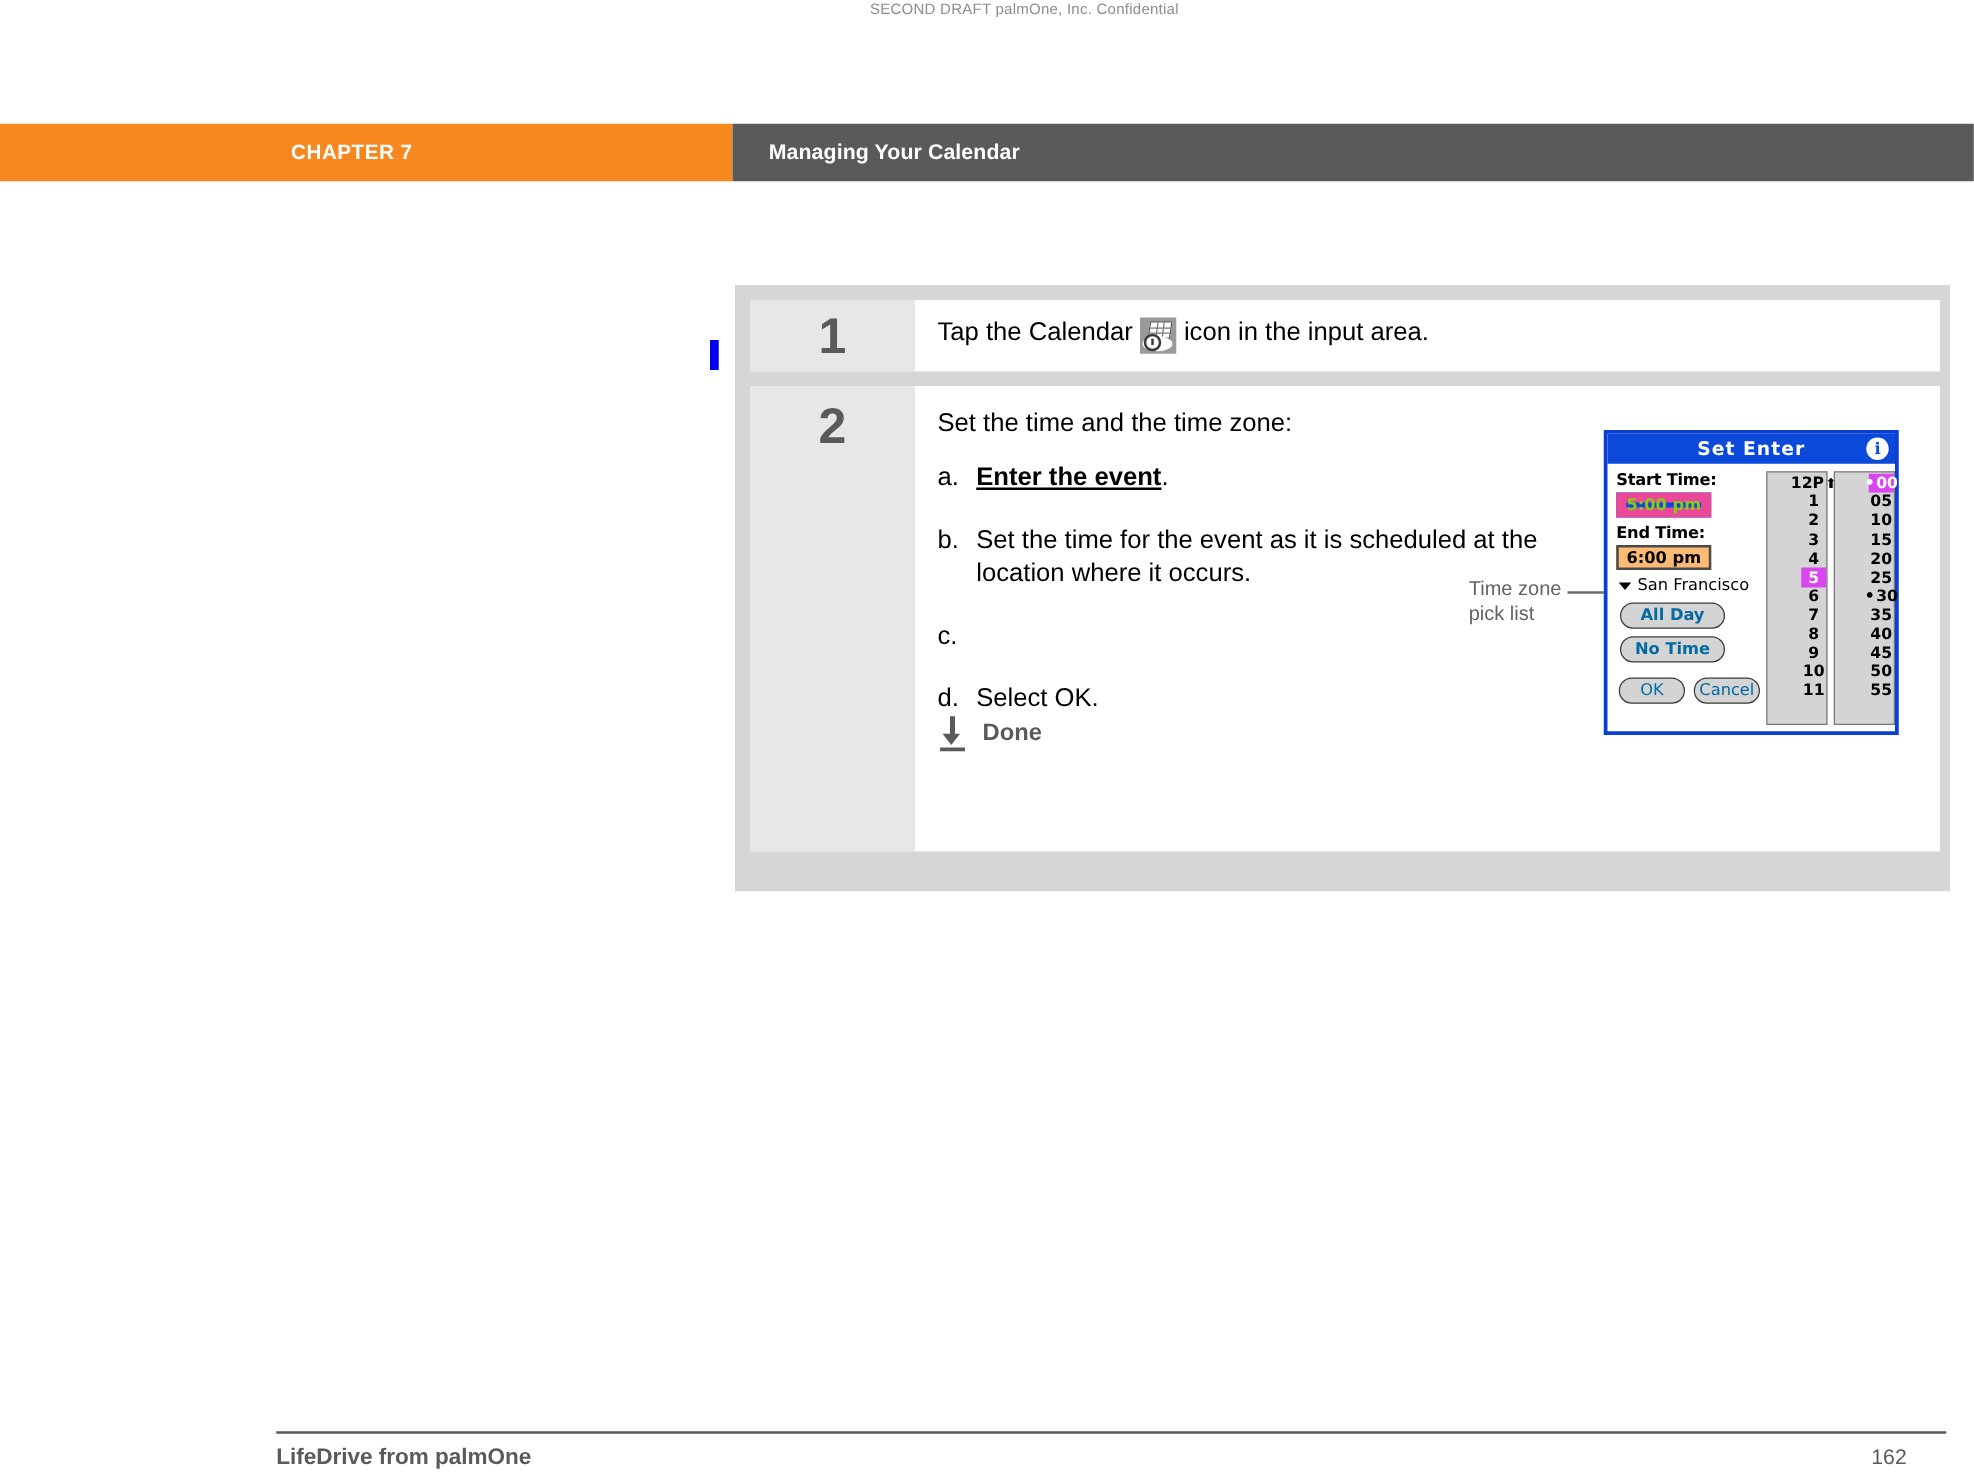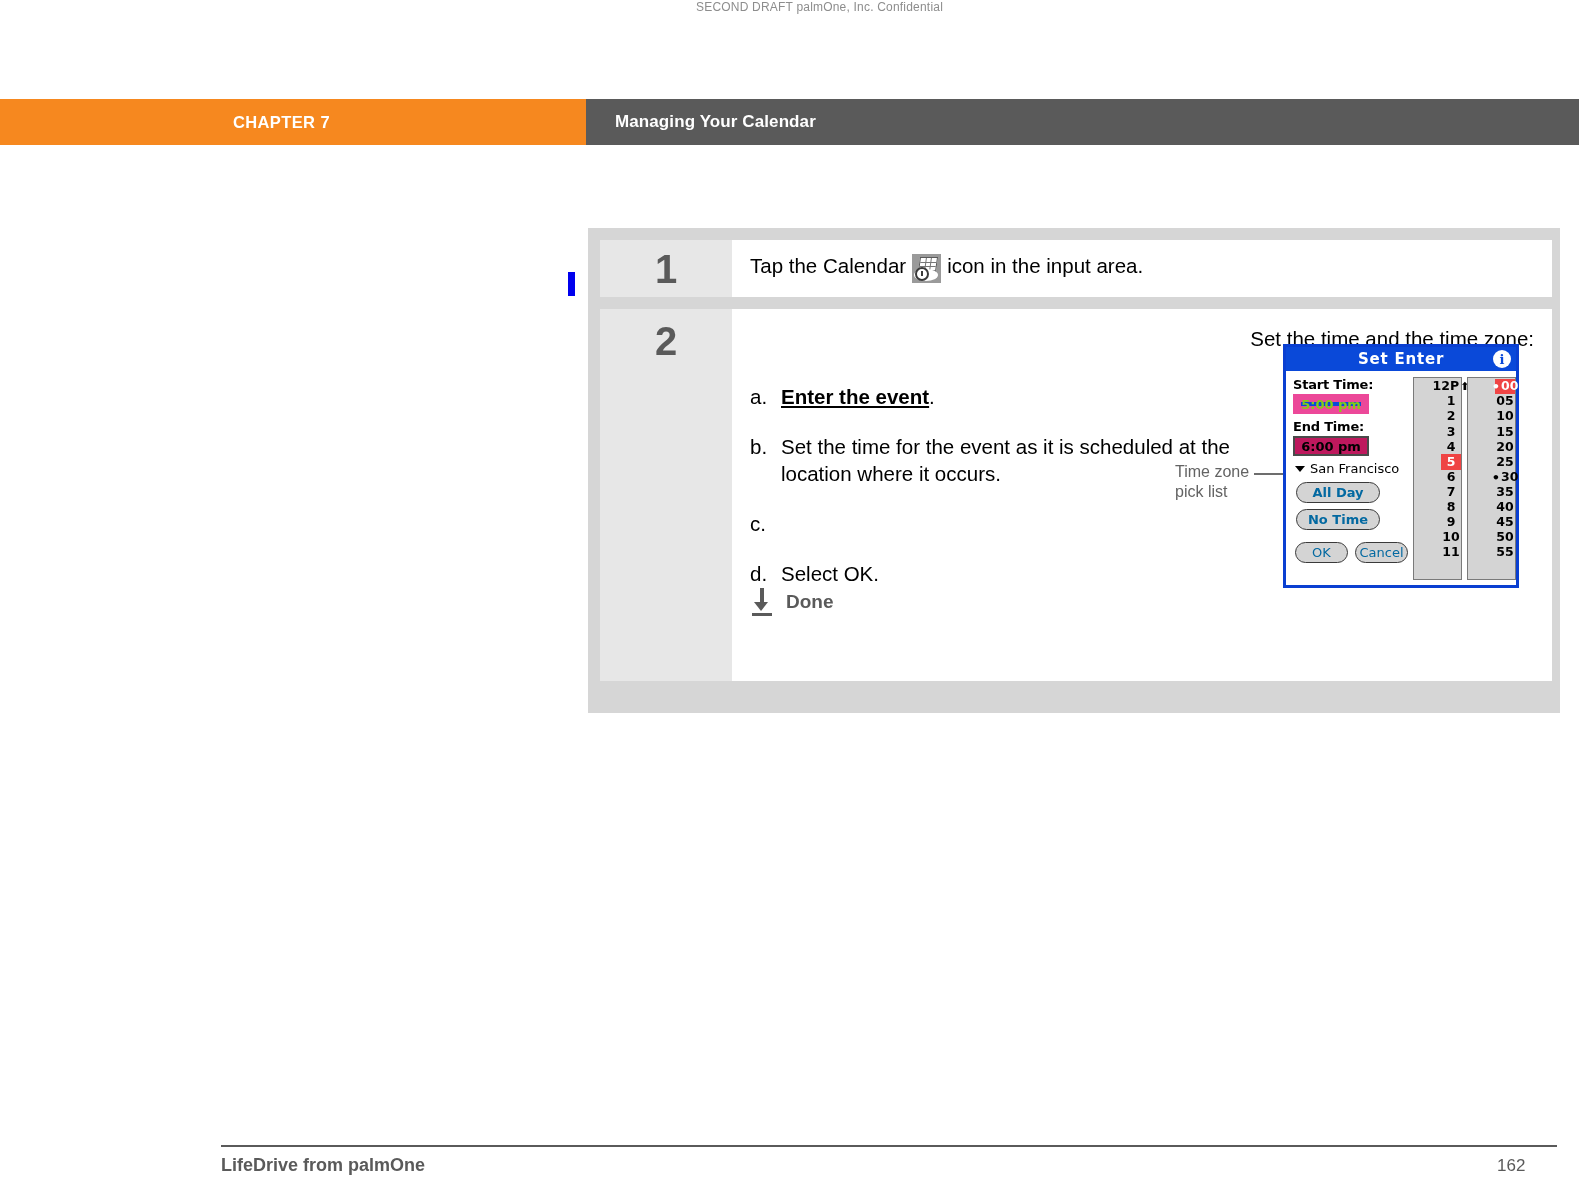--- a/index.html
+++ b/index.html
@@ -162,22 +162,21 @@
     left: 4px; top: 2px;
     width: 1.5px; height: 5px;
     background: #3a3a3a;
   }
 
   
   .step2 .step-num-cell { padding-top: 12px; }
   .step2 .step-body { padding: 18px 18px 26px 18px; min-height: 372px; }
   .step2-lead {
     font-size: 20.5px; color: #000;
-    margin: 0 0 32px 0;
-    text-align: right;
+    margin: 0 0 17px 0;
   }
   .sub-list { margin: 0; padding: 0; list-style: none; }
   .sub-item {
     display: flex;
     font-size: 20.5px; color: #000;
     margin-bottom: 22px;
     line-height: 1.35;
   }
   .sub-item:last-child { margin-bottom: 0; }
   .sub-marker { width: 31px; flex: 0 0 31px; }
@@ -274,21 +273,21 @@
     display: flex; align-items: center; justify-content: center;
     font-size: 13px; font-weight: bold;
     margin-bottom: 5px;
   }
   .time-field.sel {
     background: #0a49d9;
     color: #84cc16;
     border: 8px solid #ec4899;
   }
   .time-field.unsel {
-    background: #be185d;
+    background: #fdba74;
     color: #000000;
     border: 2px solid #4a4a4a;
   }
   .tz-row {
     display: flex; align-items: center;
     margin: 3px 0 6px 2px;
     font-size: 13px; color: #000;
   }
   .tz-arrow {
     width: 0; height: 0;
@@ -318,21 +317,21 @@
     padding: 1px 0;
   }
   .col-item {
     height: 15.1px;
     display: flex; align-items: center; justify-content: center;
     font-size: 12.5px; font-weight: bold; color: #000;
     line-height: 1;
     margin-left: 27px;
   }
   .col-item.sel {
-    background: #ef4444;
+    background: #d946ef;
     color: #ffffff;
   }
   .dot::before {
     content: "•";
     font-size: 13px;
     margin-right: 1px;
   }
 
   
   .footer-rule {

